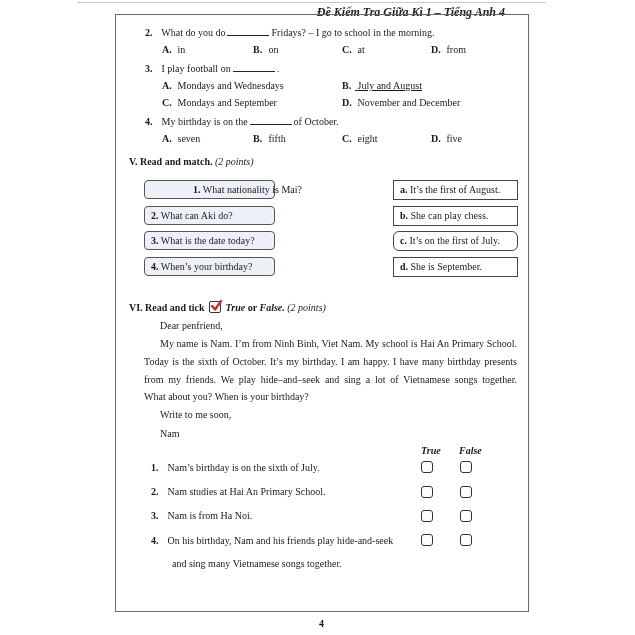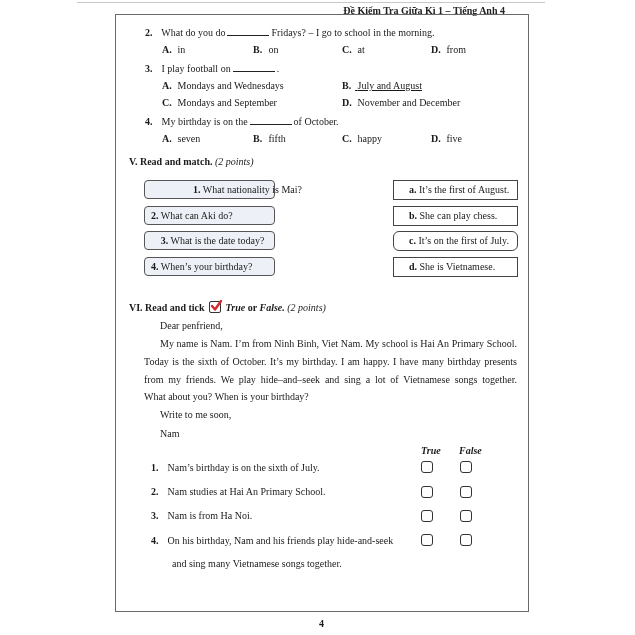--- a/index.html
+++ b/index.html
@@ -2,21 +2,21 @@
 <html><head>
 <meta charset="utf-8">
 <style>
   html, body { margin: 0; padding: 0; }
   body {
     width: 635px; height: 635px; background: #ffffff; position: relative; overflow: hidden;
     font-family: "Liberation Serif", "DejaVu Serif", serif; color: #1a1a1a;
   }
   .top-rule { position: absolute; left: 77px; top: 2px; width: 468px; height: 1px; background: #c8c8c8; }
   .running-header {
-    position: absolute; right: 130px; top: 5px; font-size: 10px; font-weight: bold; color: #222;
+    position: absolute; right: 130px; top: 5px; font-size: 12px; font-style: italic; font-weight: bold; color: #222;
   }
   .frame {
     position: absolute; left: 115px; top: 14px; width: 414px; height: 598px;
     border: 1.5px solid #6a6a6a; box-sizing: border-box;
   }
   .t { position: absolute; font-size: 10px; white-space: nowrap; line-height: 12px; }
   .b { font-weight: bold; }
   .i { font-style: italic; }
   .qnum { font-weight: bold; display: inline-block; width: 14px; }
   .opt-letter { font-weight: bold; display: inline-block; width: 13px; }
@@ -24,21 +24,21 @@
   .section-title { position: absolute; font-size: 10px; font-weight: bold; white-space: nowrap; }
   .section-title .pts { font-weight: normal; font-style: italic; }
   .match-left {
     position: absolute; left: 144px; width: 131px; height: 19px; box-sizing: border-box;
     border: 1.3px solid #555; border-radius: 4px; background: #edf1f7;
     font-size: 10px; line-height: 17px; padding-left: 6px; white-space: nowrap;
   }
   .match-right {
     position: absolute; left: 393px; width: 125px; height: 20px; box-sizing: border-box;
     border: 1.3px solid #444; background: #ffffff;
-    font-size: 10px; line-height: 17px; padding-left: 15px; white-space: nowrap;
+    font-size: 10px; line-height: 17px; padding-left: 6px; white-space: nowrap;
   }
   .tick-icon {
     display: inline-block; width: 12px; height: 12px; border: 1.3px solid #333; border-radius: 2px;
     vertical-align: -2px; position: relative; box-sizing: border-box; margin: 0 2px;
   }
   .tick-icon svg { position: absolute; left: -1px; top: -3px; }
   .para { position: absolute; left: 144px; width: 373px; font-size: 10px; line-height: 18px; text-align: justify; text-align-last: justify; }
   .cb {
     position: absolute; width: 12px; height: 12px; box-sizing: border-box;
     border: 1.3px solid #333; border-radius: 3px; background: #fff;
@@ -70,36 +70,36 @@
 <div class="t" style="left:342px;top:80px;text-decoration:underline;"><span class="opt-letter">B.</span> <span>July and August</span></div>
 <div class="t" style="left:162px;top:97px;"><span class="opt-letter">C.</span> <span>Mondays and September</span></div>
 <div class="t" style="left:342px;top:97px;"><span class="opt-letter">D.</span> <span>November and December</span></div>
 
 <div class="t" style="left:145px;top:115px;">
   <span class="qnum">4.</span>
   <span>My birthday is on the</span><span class="blank"></span><span>of October.</span>
 </div>
 <div class="t" style="left:162px;top:133px;"><span class="opt-letter">A.</span> <span>seven</span></div>
 <div class="t" style="left:253px;top:133px;"><span class="opt-letter">B.</span> <span>fifth</span></div>
-<div class="t" style="left:342px;top:133px;"><span class="opt-letter">C.</span> <span>happy</span></div>
+<div class="t" style="left:342px;top:133px;"><span class="opt-letter">C.</span> <span>eight</span></div>
 <div class="t" style="left:431px;top:133px;"><span class="opt-letter">D.</span> <span>five</span></div>
 
 <div class="section-title" style="left:129px;top:156px;text-align:center;">
   <span>V. Read and match.</span> <span class="pts">(2 points)</span>
 </div>
 
 <div class="match-left" style="top:180px;padding-left:48px;"><span class="b">1.</span> <span>What nationality is Mai?</span></div>
 <div class="match-left" style="top:206px;"><span class="b">2.</span> <span>What can Aki do?</span></div>
-<div class="match-left" style="top:231px;text-align:center;"><span class="b">3.</span> <span>What is the date today?</span></div>
+<div class="match-left" style="top:231px;"><span class="b">3.</span> <span>What is the date today?</span></div>
 <div class="match-left" style="top:257px;"><span class="b">4.</span> <span>When’s your birthday?</span></div>
 
 <div class="match-right" style="top:180px;"><span class="b">a.</span> <span>It’s the first of August.</span></div>
 <div class="match-right" style="top:206px;"><span class="b">b.</span> <span>She can play chess.</span></div>
 <div class="match-right" style="top:231px;border-radius:6px;"><span class="b">c.</span> <span>It’s on the first of July.</span></div>
-<div class="match-right" style="top:257px;"><span class="b">d.</span> <span>She is Vietnamese.</span></div>
+<div class="match-right" style="top:257px;"><span class="b">d.</span> <span>She is September.</span></div>
 
 <div class="section-title" style="left:129px;top:301px;">
   <span>VI. Read and tick</span>
   <span class="tick-icon">
     <svg width="14" height="14" viewBox="0 0 14 14">
         <path d="M3 7 L6 10.5 L12 2" fill="none" stroke="#d42a2a" stroke-width="2.4" stroke-linecap="round" stroke-linejoin="round"></path>
       </svg>
   </span>
   <span class="i">True</span>
   <span>or</span>

